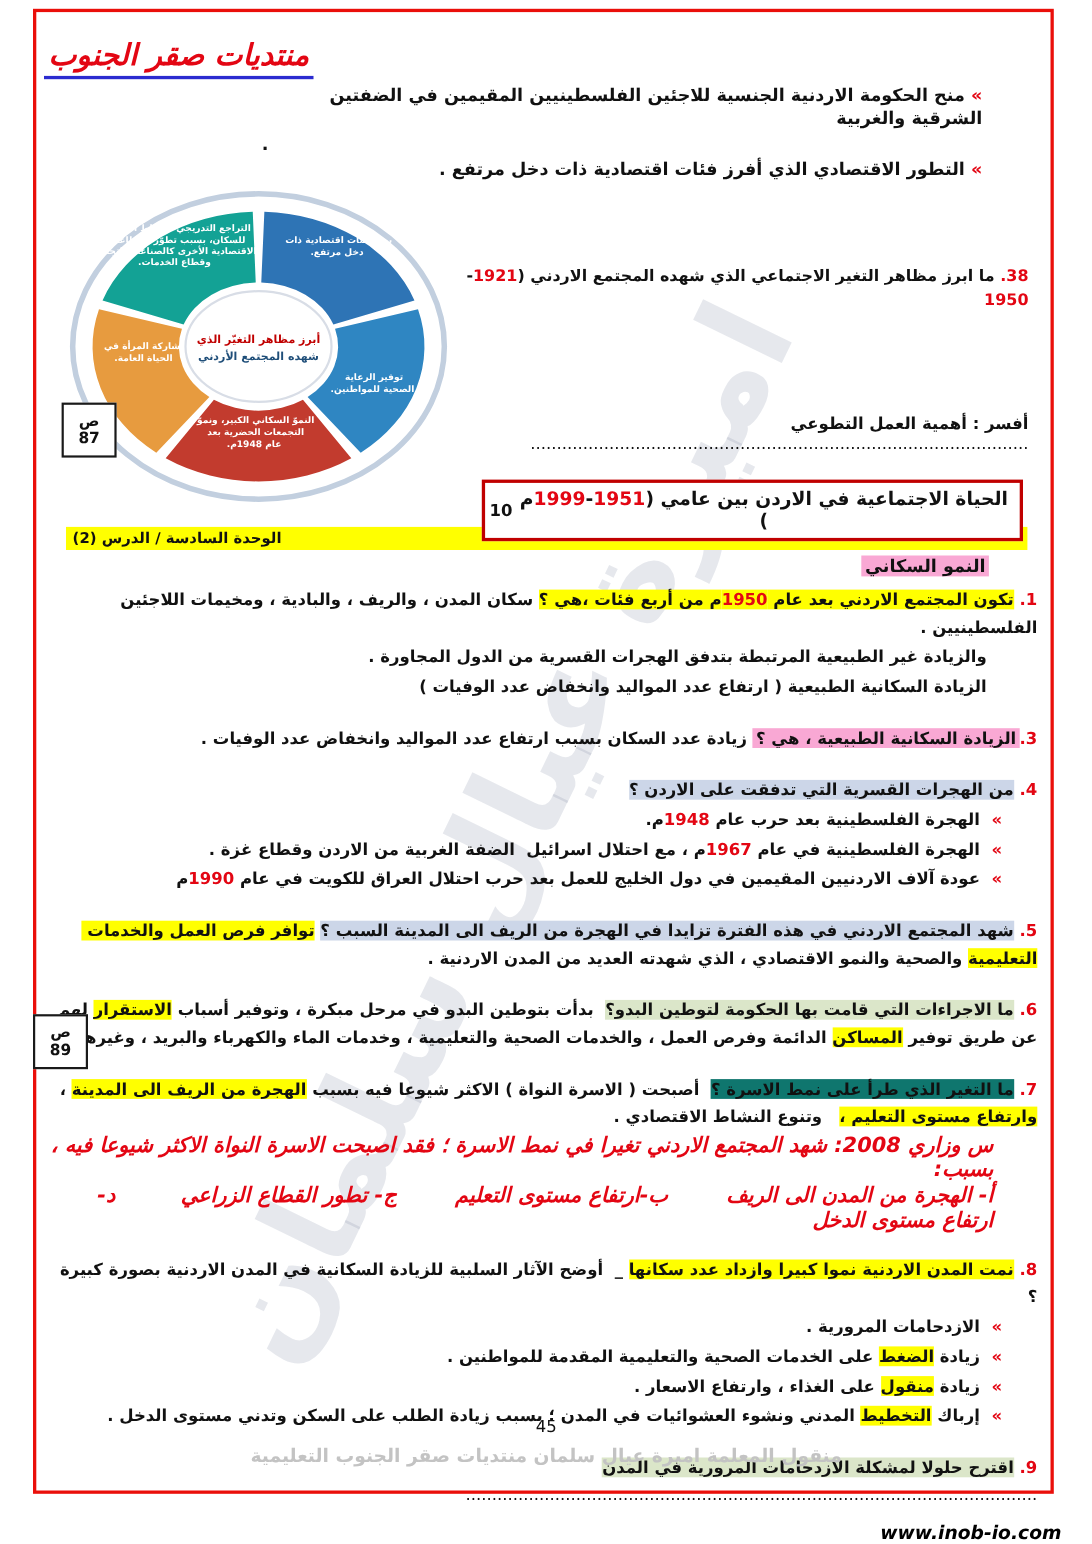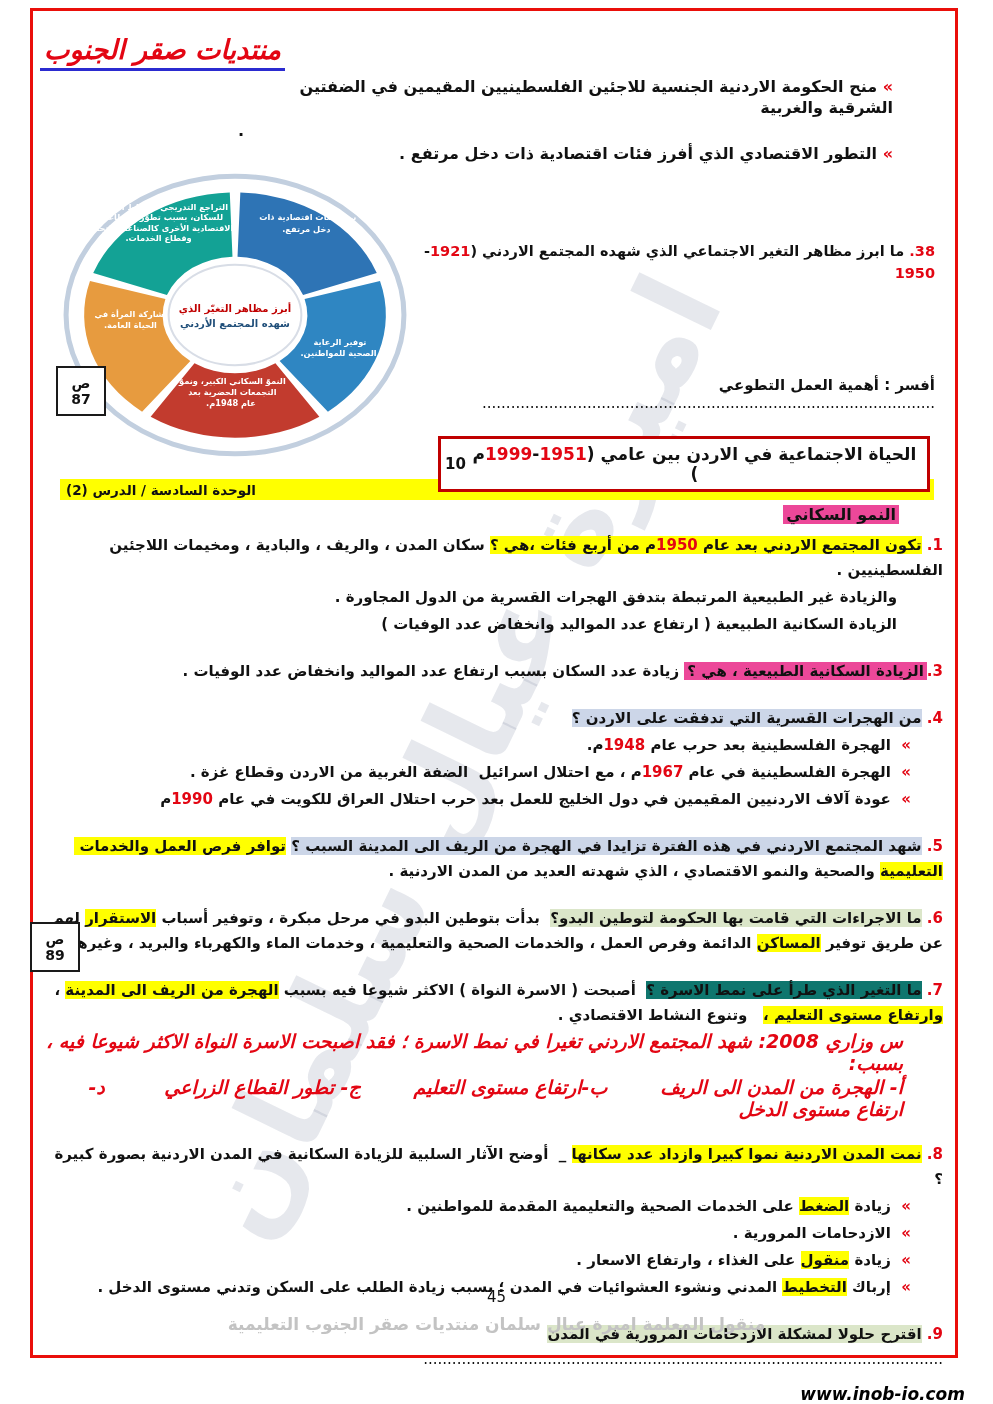--- a/index.html
+++ b/index.html
@@ -49,21 +49,21 @@
   .c-blue{fill:#1f4e79;font-size:10px;font-weight:bold;text-anchor:middle;}
   .qbody{
     position:absolute;right:50px;left:46px;top:502px;text-align:right;color:#111;
     font-weight:bold;font-size:15px;line-height:25px;z-index:2;
   }
   .sechead{padding-right:44px;font-size:16px;margin-bottom:6px;}
   .sp{margin-top:22px;}
   .ind{padding-right:46px;}
   .bl{padding-right:32px;}
   .hy{background:#ffff00;}
-  .hr{background:#ec4899;padding:0 3px;}
+  .hr{background:#f9a8d4;padding:0 3px;}
   .hb{background:#ccd6e8;}
   .hp{background:#0f766e;}
   .hg{background:#dbe6c9;}
   .qn{color:#e30613;}
   .r{color:#e30613;}
   .chev{color:#e30613;}
   .dots{font-weight:normal;letter-spacing:0.5px;}
   .redq{color:#e30613;font-style:italic;font-size:19px;line-height:22px;padding-right:40px;}
   .pagenum{position:absolute;top:1288px;left:0;width:100%;text-align:center;font-size:15px;color:#111;z-index:2;}
   .credit{position:absolute;top:1314px;left:0;width:100%;text-align:center;color:#c3c3c3;font-size:17px;font-weight:bold;z-index:2;}
@@ -161,22 +161,22 @@
       <div class="tline sp"><span class="qn">4.</span><span> </span><span class="hb">من الهجرات القسرية التي تدفقت على الاردن ؟</span></div>
       <div class="tline bl"><span class="chev">»  </span><span>الهجرة الفلسطينية بعد حرب عام </span><span class="r">1948</span><span>م.</span></div>
       <div class="tline bl"><span class="chev">»  </span><span>الهجرة الفلسطينية في عام </span><span class="r">1967</span><span>م ، مع احتلال اسرائيل  الضفة الغربية من الاردن وقطاع غزة .</span></div>
       <div class="tline bl"><span class="chev">»  </span><span>عودة آلاف الاردنيين المقيمين في دول الخليج للعمل بعد حرب احتلال العراق للكويت في عام </span><span class="r">1990</span><span>م</span></div>
       <div class="tline sp"><span class="qn">5.</span><span> </span><span class="hb">شهد المجتمع الاردني في هذه الفترة تزايدا في الهجرة من الريف الى المدينة السبب ؟</span><span> </span><span class="hy">توافر فرص العمل والخدمات التعليمية</span><span> والصحية والنمو الاقتصادي ، الذي شهدته العديد من المدن الاردنية .</span></div>
       <div class="tline sp"><span class="qn">6.</span><span> </span><span class="hg">ما الاجراءات التي قامت بها الحكومة لتوطين البدو؟</span><span>  بدأت بتوطين البدو في مرحل مبكرة ، وتوفير أسباب </span><span class="hy">الاستقرار</span><span> لهم عن طريق توفير </span><span class="hy">المساكن</span><span> الدائمة وفرص العمل ، والخدمات الصحية والتعليمية ، وخدمات الماء والكهرباء والبريد ، وغيرها .</span></div>
       <div class="tline sp"><span class="qn">7.</span><span> </span><span class="hp">ما التغير الذي طرأ على نمط الاسرة ؟</span><span>  أصبحت ( الاسرة النواة ) الاكثر شيوعا فيه بسبب </span><span class="hy">الهجرة من الريف الى المدينة</span><span> ، </span><span class="hy">وارتفاع مستوى التعليم ،</span><span>   وتنوع النشاط الاقتصادي .</span></div>
       <div class="tline redq"><span>س وزاري 2008: شهد المجتمع الاردني تغيرا في نمط الاسرة ؛ فقد اصبحت الاسرة النواة الاكثر شيوعا فيه ، بسبب:</span></div>
       <div class="tline redq"><span>أ- الهجرة من المدن الى الريف        ب-ارتفاع مستوى التعليم        ج- تطور القطاع الزراعي         د- ارتفاع مستوى الدخل</span></div>
       <div class="tline sp"><span class="qn">8.</span><span> </span><span class="hy">نمت المدن الاردنية نموا كبيرا وازداد عدد سكانها</span><span> _  أوضح الآثار السلبية للزيادة السكانية في المدن الاردنية بصورة كبيرة ؟</span></div>
+      <div class="tline bl"><span class="chev">»  </span><span>الازدحامات المرورية .</span></div>
       <div class="tline bl"><span class="chev">»  </span><span>زيادة </span><span class="hy">الضغط</span><span> على الخدمات الصحية والتعليمية المقدمة للمواطنين .</span></div>
-      <div class="tline bl"><span class="chev">»  </span><span>الازدحامات المرورية .</span></div>
       <div class="tline bl"><span class="chev">»  </span><span>زيادة </span><span class="hy">منقول</span><span> على الغذاء ، وارتفاع الاسعار .</span></div>
       <div class="tline bl"><span class="chev">»  </span><span>إرباك </span><span class="hy">التخطيط</span><span> المدني ونشوء العشوائيات في المدن ؛ بسبب زيادة الطلب على السكن وتدني مستوى الدخل .</span></div>
       <div class="tline sp"><span class="qn">9.</span><span> </span><span class="hg">اقترح حلولا لمشكلة الازدحامات المرورية في المدن</span><span class="dots"> .............................................................................................................</span></div>
     </div>
 
   <div class="pagenum">45</div>
   <div class="credit">منقول المعلمة اميرة عيال سلمان منتديات صقر الجنوب التعليمية</div>
   <div class="siteurl">www.inob-io.com</div>
 
 </div>

